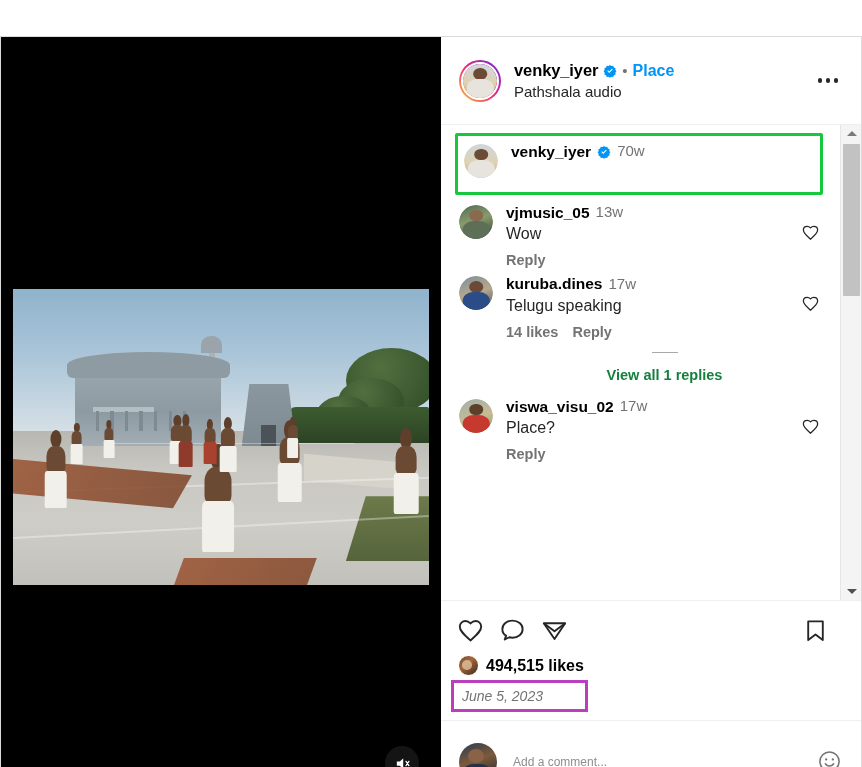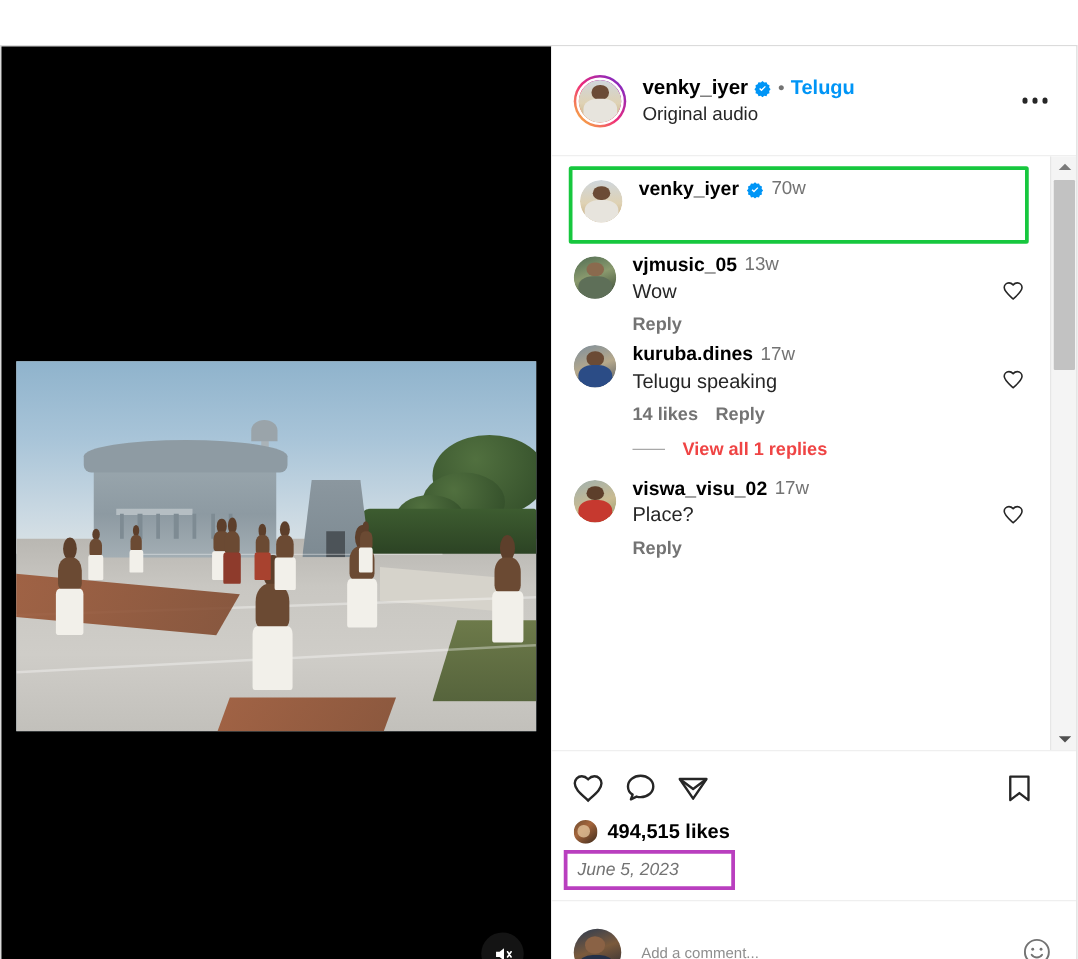--- a/index.html
+++ b/index.html
@@ -281,22 +281,23 @@
   }
   .cmt-meta span { cursor: pointer; }
   .cmt-like {
     width: 22px; flex: 0 0 22px; margin-left: 6px;
     display: flex; align-items: flex-start; padding-top: 20px;
     cursor: pointer;
   }
   .view-replies {
     display: flex; align-items: center; gap: 14px;
     margin: 10px 0 14px 47px;
-    font-size: 14.5px; color: #ef4444; font-weight: bold;
+    font-size: 14.5px; color: #15803d; font-weight: bold;
     cursor: pointer;
+    flex-direction: column;
   }
   .vr-line { width: 26px; height: 1px; background: #a8a8a8; display:block; }
 
   
   .scrollbar {
     position: absolute; right: 0; top: 0;
     width: 21px; height: 100%;
     background: #f4f4f4;
     border-left: 1px solid #e6e6e6;
   }
@@ -500,23 +501,23 @@
         </div>
       </div>
       <div class="hdr-text">
         <div class="hdr-line1">
           <span class="uname">venky_iyer</span>
           <svg class="verified" viewBox="0 0 24 24">
             <path d="M12 1.5l2.4 2 3.1-.5 1.2 2.9 2.9 1.2-.5 3.1 2 2.4-2 2.4.5 3.1-2.9 1.2-1.2 2.9-3.1-.5-2.4 2-2.4-2-3.1.5-1.2-2.9-2.9-1.2.5-3.1-2-2.4 2-2.4-.5-3.1 2.9-1.2 1.2-2.9 3.1.5z" fill="#0095f6"></path>
             <path d="M10.6 15.3L7.4 12.2l1.3-1.3 1.9 1.8 4.7-4.6 1.3 1.3z" fill="#fff"></path>
           </svg>
           <span class="dot-sep">•</span>
-          <span class="follow">Telugu</span>
-        </div>
-        <div class="audio-line">Original audio</div>
+          <span class="follow">Place</span>
+        </div>
+        <div class="audio-line">Pathshala audio</div>
       </div>
       <div class="more-btn">
         <i></i>
         <i></i>
         <i></i>
       </div>
     </div>
 
     <div class="comments-region">
       <div class="comments-scroll">

